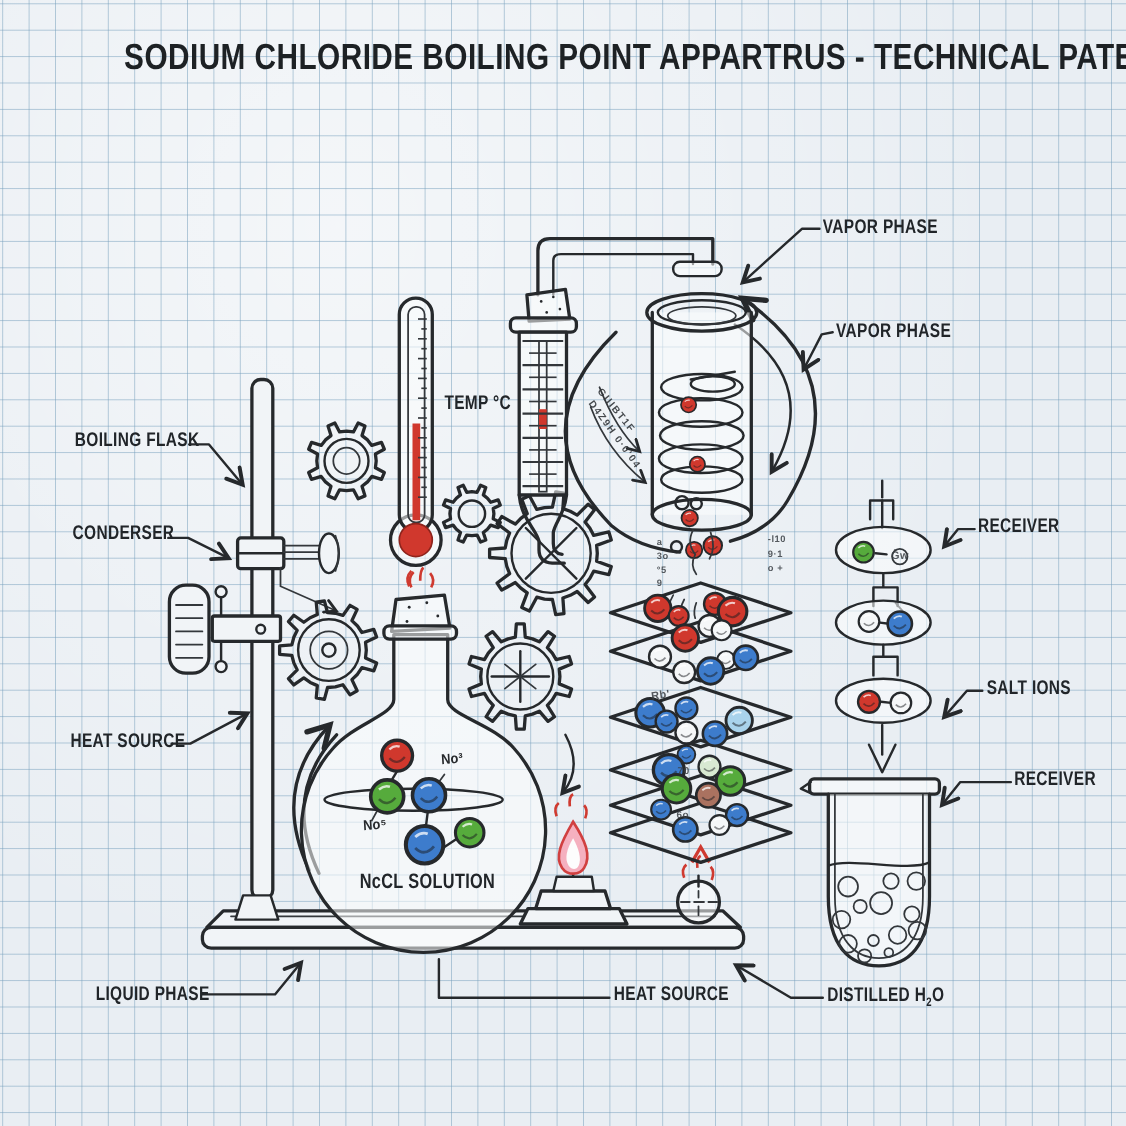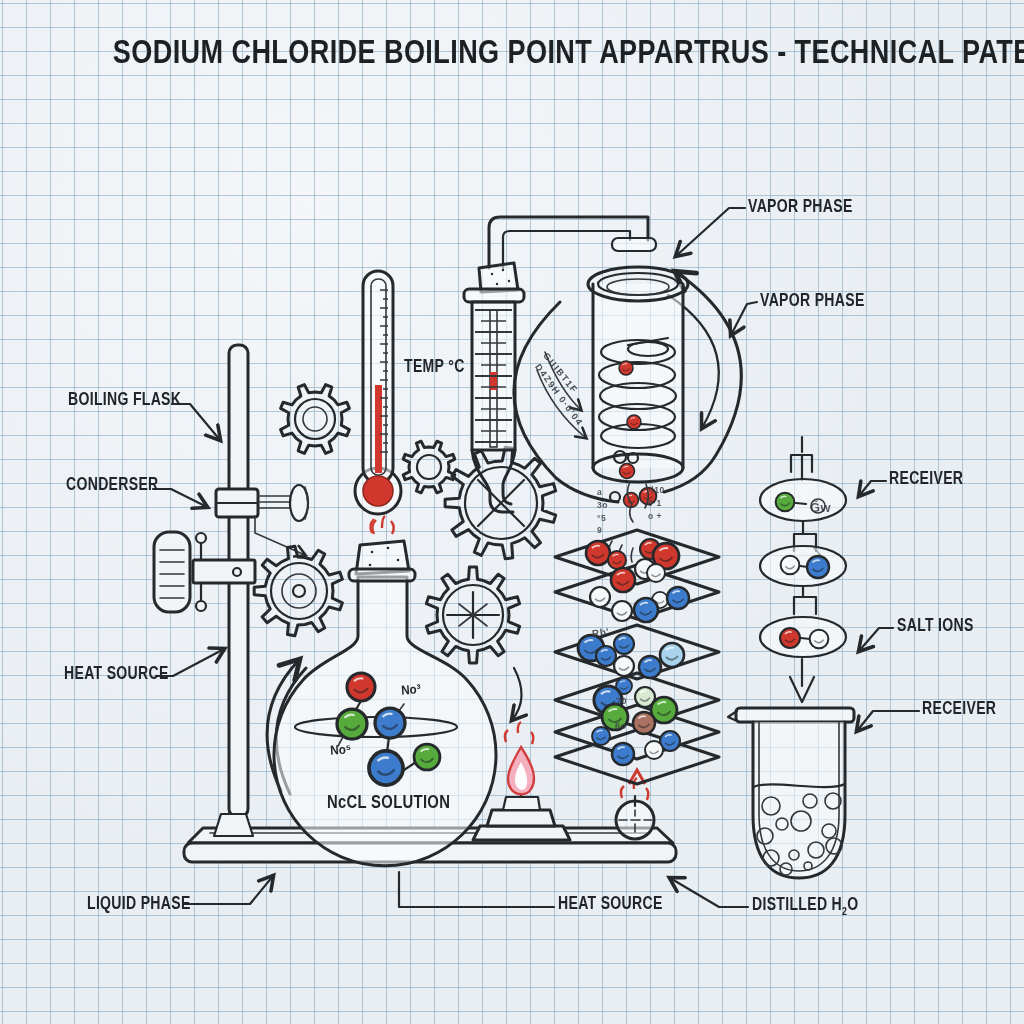--- a/index.html
+++ b/index.html
@@ -379,21 +379,21 @@
 <div class="lbl" style="left:327px;top:791px;font-size:19px">NcCL SOLUTION</div>
 <div class="hand" style="left:400px;top:682px">No³</div>
 <div class="hand" style="left:329px;top:742px">No⁵</div>
 
 <div class="arct" style="left:536px;top:368px;transform:rotate(51deg)">GIIIBT1F</div>
 <div class="arct" style="left:522px;top:390px;transform:rotate(54deg)">D4Z9H 0·0'04</div>
 <div class="scrib" style="left:597px;top:486px">a
 3o
 °5
 9</div>
-<div class="scrib" style="left:648px;top:484px">-l10
+<div class="scrib" style="left:698px;top:484px">-l10
 9·1
 o +</div>
 <div class="scrib" style="left:592px;top:625px;font-size:10px;transform:rotate(-8deg)">Rb'</div>
 <div class="scrib" style="left:616px;top:695px;font-size:9px">70</div>
-<div class="scrib" style="left:615px;top:720px;font-size:9px">6o</div>
-<div class="scrib" style="left:810px;top:498px;font-size:13px">G̃w</div>
+<div class="scrib" style="left:615px;top:735px;font-size:9px">6o</div>
+<div class="scrib" style="left:810px;top:498px;font-size:10px">G̃w</div>
 
 </div>
 
 </body></html>

